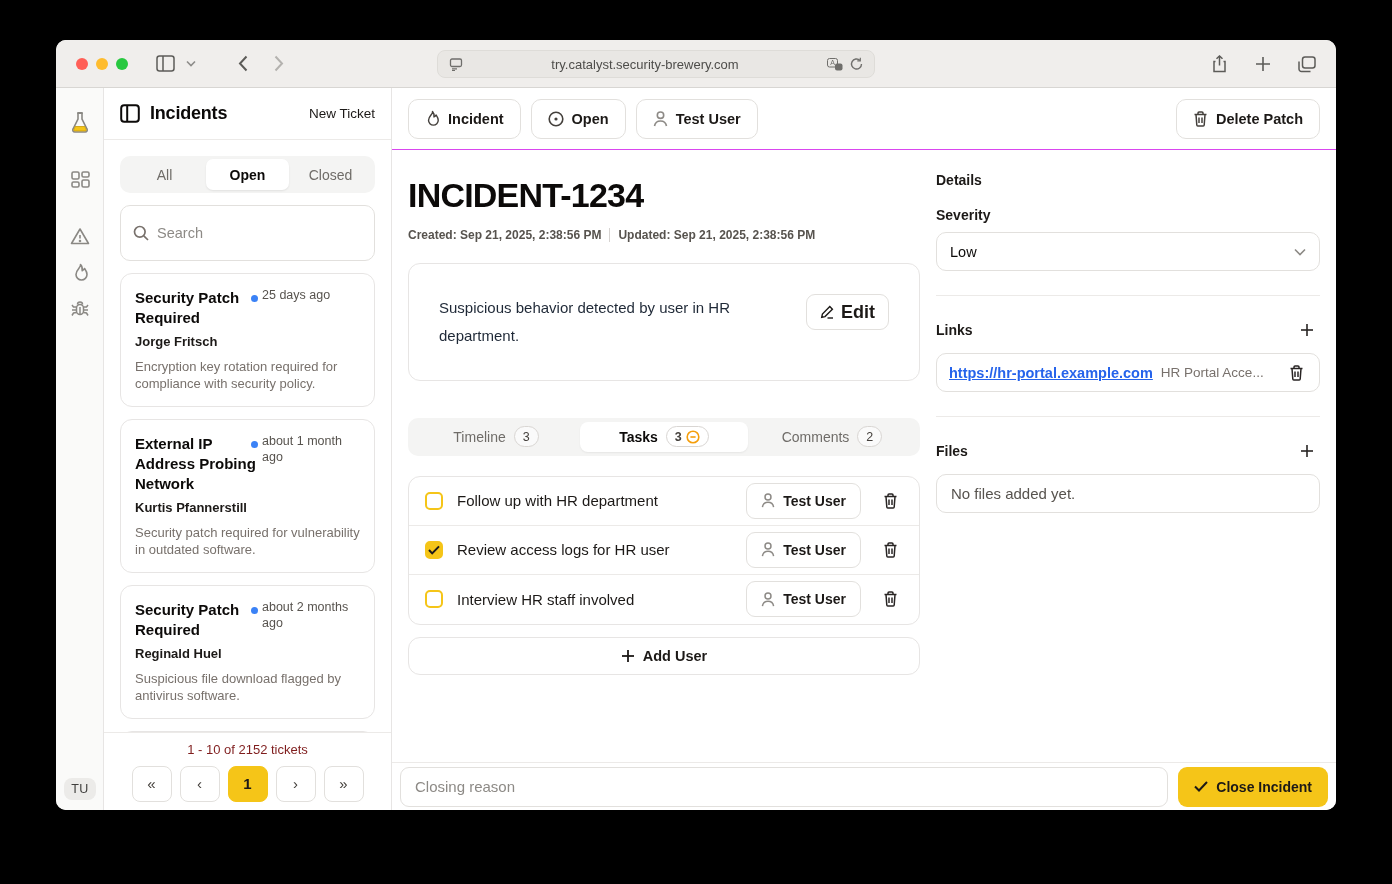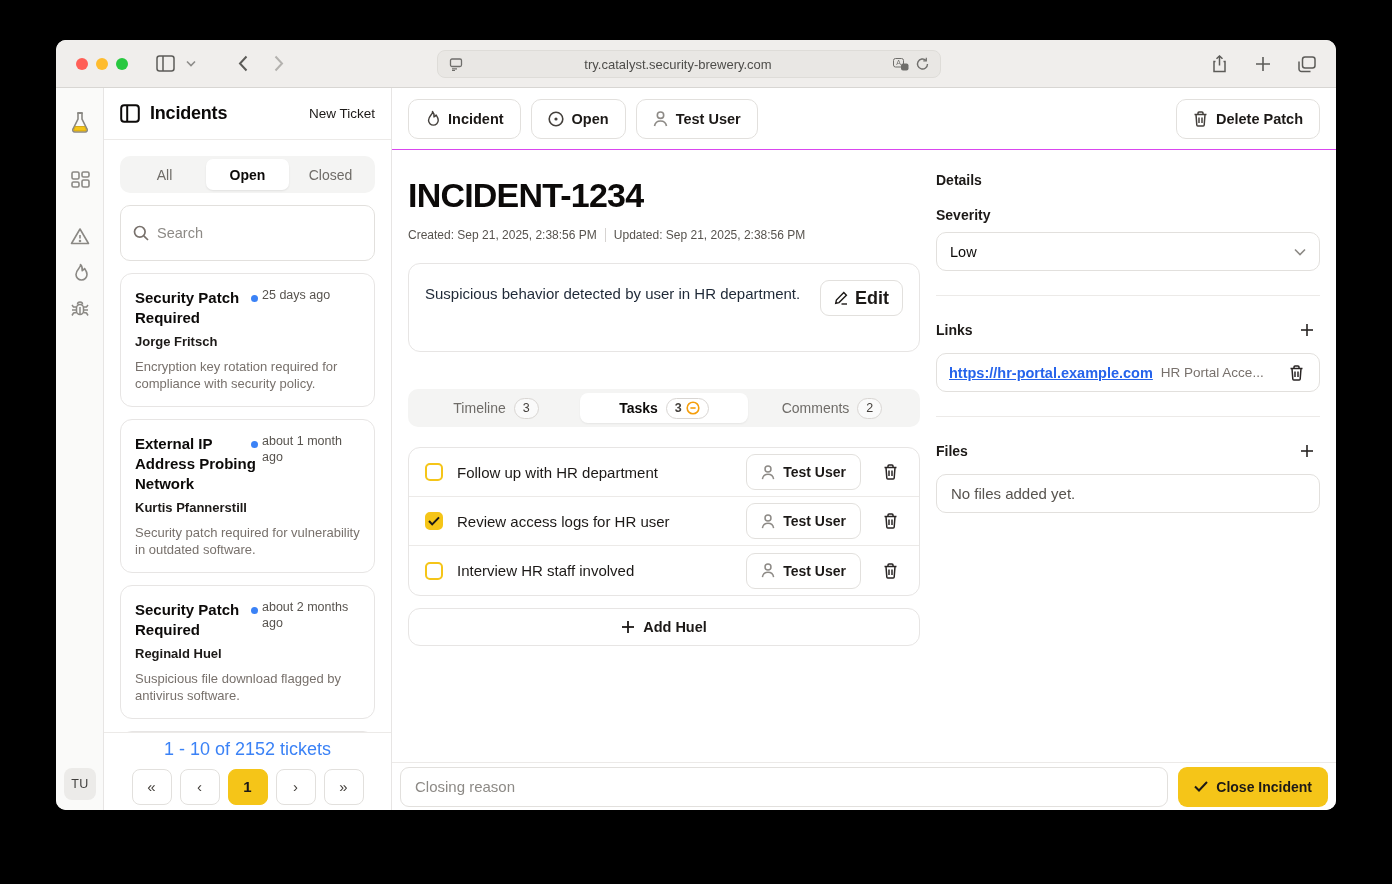--- a/index.html
+++ b/index.html
@@ -8,33 +8,33 @@
 
   
   .toolbar { position:relative; height:48px; background:#f0eeec; border-bottom:1px solid #d8d6d3; display:flex; align-items:center; }
   .lights { display:flex; gap:8px; margin-left:20px; }
   .light { width:12px; height:12px; border-radius:50%; }
   .light.r { background:#ff5f57; } .light.y { background:#febc2e; } .light.g { background:#28c840; }
   .tb-icon { width:30px; height:30px; display:flex; align-items:center; justify-content:center; color:#5c5b58; border-radius:6px; flex:none; }
   .tb-icon.dim { color:#b4b2af; }
   .tb-icon svg { display:block; }
   .chev-sm { color:#8e8d8a; margin-left:-4px; }
-  .urlbar { position:absolute; left:381px; top:10px; width:504px; height:28px; background:#e9e7e4; border:1px solid #dedcd8; border-radius:8px; display:flex; align-items:center; padding:4px 8px; }
+  .urlbar { position:absolute; left:381px; top:10px; width:438px; height:28px; background:#e9e7e4; border:1px solid #dedcd8; border-radius:8px; display:flex; align-items:center; padding:4px 8px; }
   .url-text { flex:1; text-align:center; font-size:13px; color:#4e4d4a; }
   .tb-right { position:absolute; right:14px; top:9px; display:flex; gap:14px; }
 
   
   .app { position:absolute; top:48px; left:0; right:0; bottom:0; display:flex; }
 
   
   .rail { width:48px; background:#fafaf9; border-right:1px solid #e7e5e4; position:relative; flex:none; }
   .rail-icon { width:48px; height:36px; display:flex; align-items:center; justify-content:center; color:#8a8884; }
   .rail-logo { margin-top:16px; margin-bottom:22px; }
   .rail-gap { height:20px; }
-  .tu-badge { position:absolute; left:8px; bottom:10px; width:32px; height:32px; background:#ecebe9; border-radius:8px; display:flex; align-items:center; justify-content:center; font-size:12.5px; color:#3f3e3c; letter-spacing:.3px; }
+  .tu-badge { position:absolute; left:8px; bottom:10px; width:32px; height:22px; background:#ecebe9; border-radius:8px; display:flex; align-items:center; justify-content:center; font-size:12.5px; color:#3f3e3c; letter-spacing:.3px; }
 
   
   .sidebar { width:288px; border-right:1px solid #e7e5e4; background:#fff; position:relative; flex:none; display:flex; flex-direction:column; }
   .sb-header { height:52px; border-bottom:1px solid #eceae8; display:flex; align-items:center; padding:0 16px; flex:none; }
   .sb-title { font-size:18px; font-weight:800; color:#0c0a09; margin-left:10px; letter-spacing:-.2px; }
   .sb-new { margin-left:auto; font-size:13.5px; font-weight:500; color:#1c1917; cursor:pointer; }
   .segmented { margin:16px 16px 0; background:#f4f4f3; border-radius:10px; padding:3px; display:flex; height:37px; }
   .seg { flex:1; display:flex; align-items:center; justify-content:center; font-size:14px; color:#6f6c68; border-radius:7px; cursor:pointer; }
   .seg.active { background:#fff; color:#0c0a09; font-weight:600; box-shadow:0 1px 2px rgba(0,0,0,.08); }
   .searchbox { margin:12px 16px 0; height:56px; border:1px solid #e2e0dd; border-radius:10px; display:flex; align-items:center; padding:0 12px; gap:8px; flex:none; }
@@ -42,38 +42,38 @@
   .searchbox input::placeholder { color:#8d8a86; }
   .ticket-list { margin:12px 16px 0; flex:1; overflow:hidden; display:flex; flex-direction:column; gap:12px; }
   .tcard { border:1px solid #e7e5e4; border-radius:12px; padding:14px 14px 13px; flex:none; background:#fff; }
   .tcard-top { display:flex; }
   .tcard-title { flex:1; font-size:15px; font-weight:700; color:#0c0a09; line-height:1.33; padding-right:6px; }
   .tcard-time { width:98px; flex:none; display:flex; gap:4px; font-size:12.5px; color:#57534e; line-height:1.25; }
   .tdot { width:7px; height:7px; border-radius:50%; background:#3b82f6; flex:none; margin-top:7px; margin-left:-11px; }
   .tcard-author { font-size:13px; font-weight:700; color:#1c1917; margin-top:6px; }
   .tcard-desc { font-size:13px; color:#78716c; margin-top:9px; line-height:1.35; }
   .sb-footer { border-top:1px solid #eceae8; height:78px; flex:none; display:flex; flex-direction:column; align-items:center; justify-content:center; gap:9px; }
-  .pg-summary { font-size:18px; color:#3b82f6; }
+  .pg-summary { font-size:13px; color:#7f1d1d; }
   .pg-row { display:flex; gap:8px; }
   .pg-btn { min-width:40px; height:36px; border:1px solid #e2e0dd; border-radius:8px; background:#fff; display:flex; align-items:center; justify-content:center; font-size:15px; color:#44403c; cursor:pointer; padding:0 10px; }
   .pg-btn.active { background:#f5c518; border-color:#f5c518; font-weight:600; color:#1c1917; }
 
   
   .main { flex:1; position:relative; background:#fff; display:flex; flex-direction:column; }
   .main-header { height:62px; border-bottom:1px solid #d946ef; display:flex; align-items:center; padding:0 16px; gap:10px; flex:none; }
   .chip { height:40px; border:1px solid #e2e0dd; border-radius:10px; background:#fff; display:flex; align-items:center; gap:8px; padding:0 16px; font-size:14.5px; font-weight:600; color:#1c1917; cursor:pointer; }
   .chip svg { color:#44403c; }
   .chip.right { margin-left:auto; }
   .main-body { flex:1; position:relative; overflow:hidden; }
 
   .center-col { position:absolute; left:16px; top:0; width:512px; }
   .inc-title { margin-top:26px; font-size:34px; font-weight:800; letter-spacing:-.8px; color:#0c0a09; }
-  .inc-dates { margin-top:13px; display:flex; align-items:center; font-size:12px; color:#57534e; }
+  .inc-dates { margin-top:13px; display:flex; align-items:center; font-size:12px; color:#57534e;font-weight:bold; }
   .date-sep { width:1px; height:14px; background:#d6d3d1; margin:0 8px; }
-  .desc-card { margin-top:21px; border:1px solid #e7e5e4; border-radius:12px; padding:16px; display:flex; min-height:89px; }
+  .desc-card { margin-top:21px; border:1px solid #e7e5e4; border-radius:12px; padding:30px; display:flex; min-height:89px; }
   .desc-text { flex:1; font-size:15px; color:#1f2937; line-height:1.85; padding-right:12px; }
   .edit-btn { height:36px; border:1px solid #e2e0dd; border-radius:9px; background:#fff; display:flex; align-items:center; gap:7px; padding:0 13px; font-size:18px; font-weight:700; color:#1c1917; align-self:flex-start; cursor:pointer;justify-content:space-between; }
   .tabs { margin-top:37px; background:#f4f4f3; border-radius:10px; padding:4px; display:flex; height:38px; }
   .tab { flex:1; display:flex; align-items:center; justify-content:center; gap:8px; font-size:14px; color:#6f6c68; border-radius:8px; cursor:pointer; }
   .tab.active { background:#fff; color:#0c0a09; font-weight:600; box-shadow:0 1px 2px rgba(0,0,0,.06); }
   .badge { border:1px solid #d9d6d3; border-radius:999px; min-width:24px; height:21px; display:flex; align-items:center; justify-content:center; gap:4px; font-size:12.5px; color:#44403c; padding:0 8px; background:rgba(255,255,255,.55); }
   .tab.active .badge { background:#fff; }
   .tasks-card { margin-top:20px; border:1px solid #e7e5e4; border-radius:12px; overflow:hidden; }
   .task-row { display:flex; align-items:center; padding:0 14px 0 16px; height:49px; border-bottom:1px solid #eceae8; gap:14px; }
   .task-row:last-child { border-bottom:none; }
@@ -470,21 +470,21 @@
             </div>
           </div>
 
           <div class="add-task">
             <span style="display:flex;">
               <svg width="14" height="14" viewBox="0 0 14 14" fill="none" stroke="currentColor" stroke-width="1.8">
                   <line x1="7" y1="1" x2="7" y2="13"></line>
                   <line x1="1" y1="7" x2="13" y2="7"></line>
                 </svg>
             </span>
-            <span>Add Huel</span>
+            <span>Add User</span>
           </div>
         </div>
 
         <div class="right-col">
           <div class="rc-h" style="margin-top:22px;">Details</div>
           <div class="rc-label" style="margin-top:19px;">Severity</div>
           <div class="select">
             <span>Low</span>
             <span class="chev" style="display:flex;">
               <svg width="12" height="8" viewBox="0 0 12 8" fill="none" stroke="currentColor" stroke-width="1.6">

